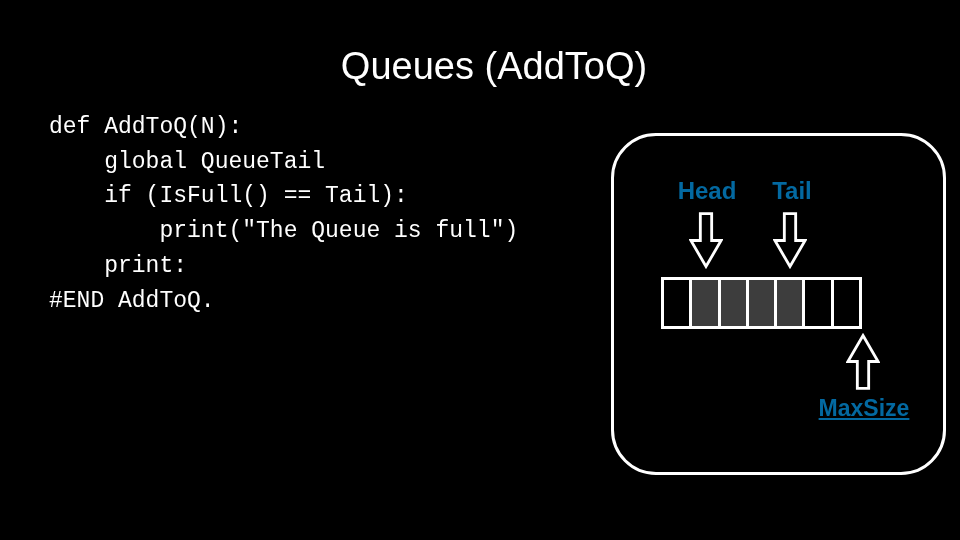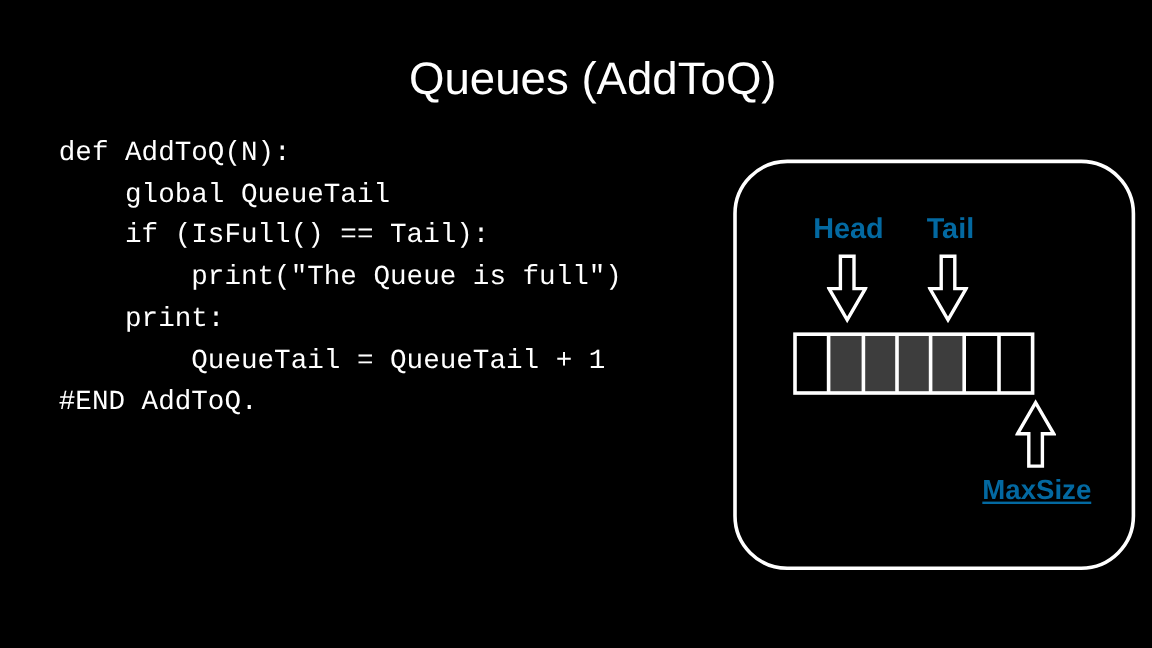--- a/index.html
+++ b/index.html
@@ -80,21 +80,20 @@
 <div class="stage">
 
   <div class="slide-title">Queues (AddToQ)</div>
 
   <div class="code-block">
     <div class="code-line">def AddToQ(N):</div>
     <div class="code-line">    global QueueTail</div>
     <div class="code-line">    if (IsFull() == Tail):</div>
     <div class="code-line">        print("The Queue is full")</div>
     <div class="code-line">    print:</div>
-    <div class="code-line">        QueueTail = QueueTail + 1</div>
     <div class="code-line">#END AddToQ.</div>
   </div>
 
   <div class="diagram-panel"></div>
 
   <div class="pointer-label head-label">Head</div>
 
   <div class="pointer-label tail-label">Tail</div>
 
   <svg class="arrow head-arrow" viewBox="0 0 36 60">

